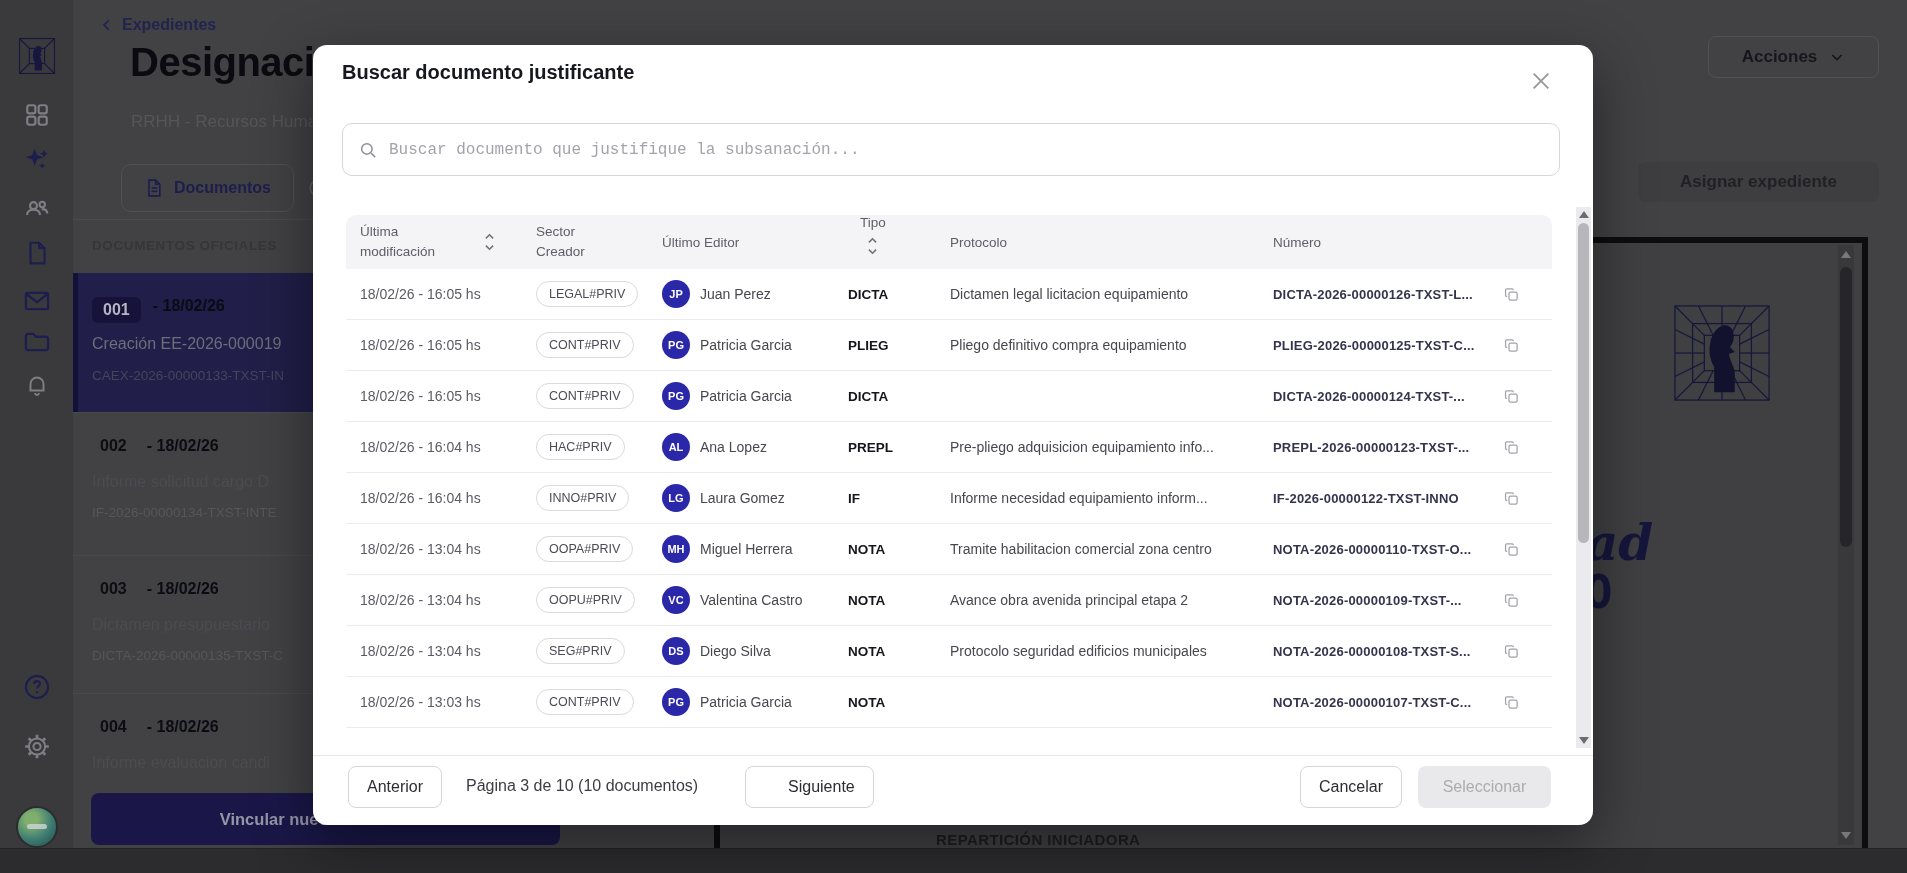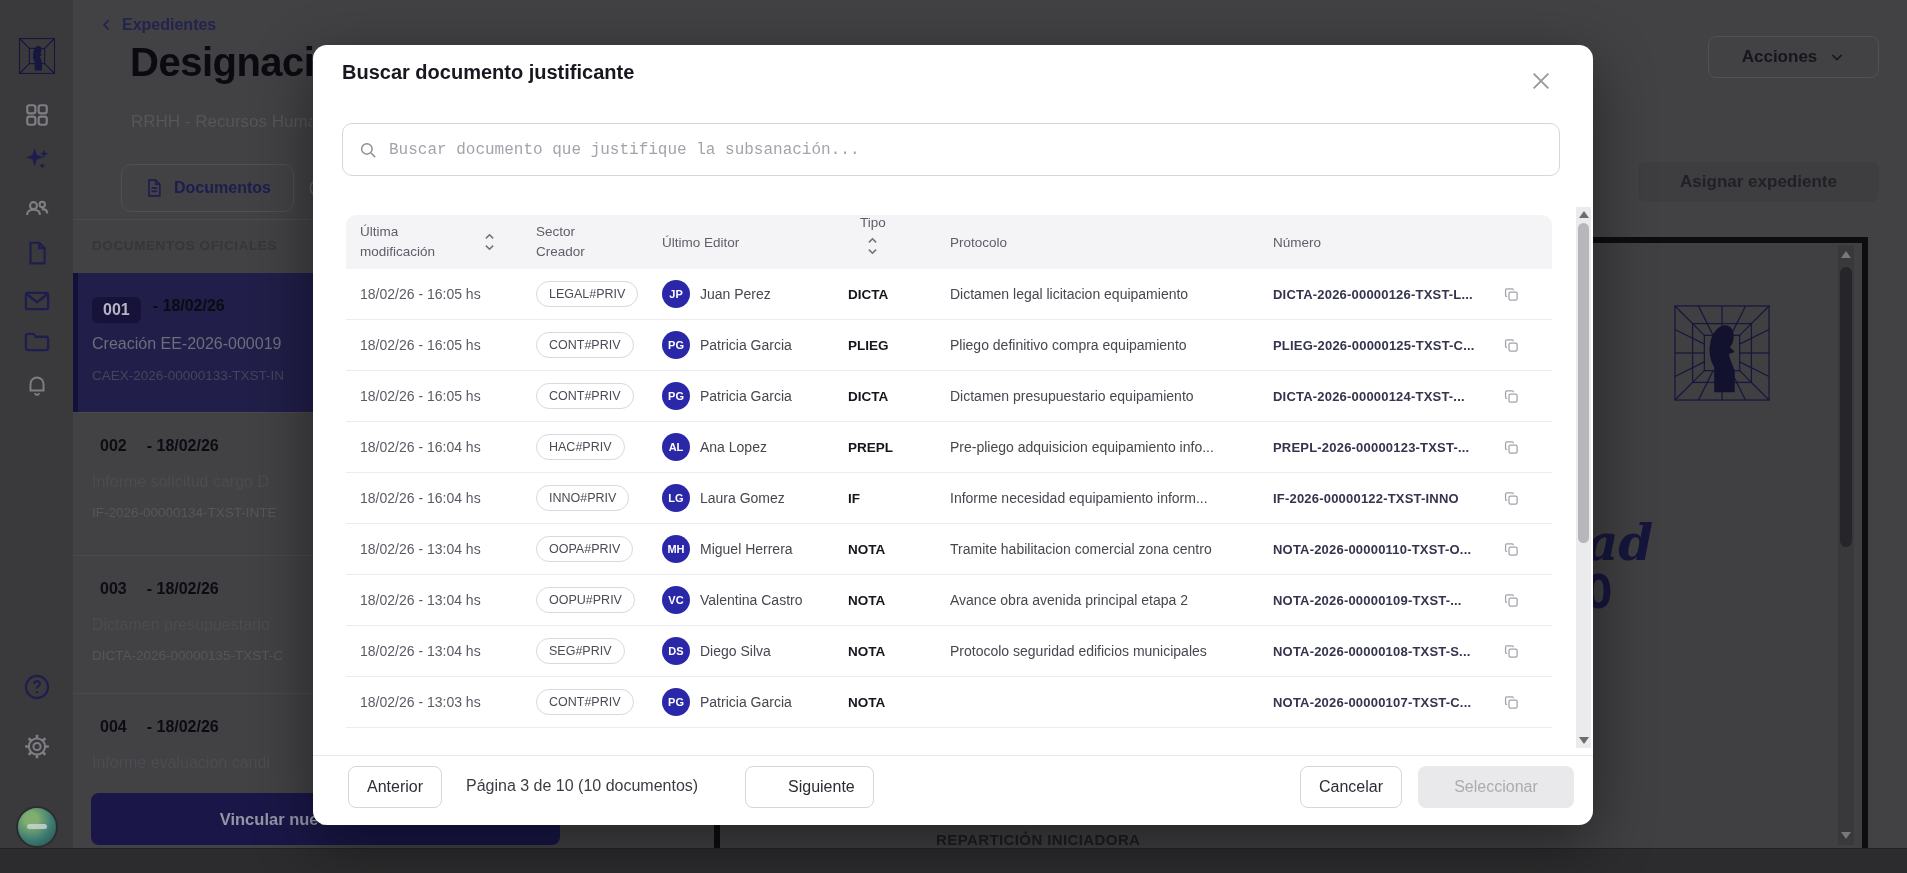--- a/index.html
+++ b/index.html
@@ -113,21 +113,21 @@
   .modal-vscroll .arr.up { border-bottom-color:#6b6b70; top:4px; left:2.5px; }
   .modal-vscroll .arr.down { border-top-color:#6b6b70; bottom:4px; left:2.5px; }
 
   .footer-div { position:absolute; left:0; top:710px; width:100%; height:1px; background:#e7e7ea; }
   .pg-btn { position:absolute; top:721px; height:42px; border:1.5px solid #d6d6da; border-radius:8px;
     background:#fff; font-size:16px; color:#2c2c34; font-family:inherit; padding:0 18px; cursor:pointer; }
   .btn-prev { left:35px; }
   .btn-next { left:432px;padding-left:42px; }
   .pg-info { position:absolute; left:153px; top:732px; font-size:16px; color:#3c3c44; }
   .btn-cancel { left:987px; }
-  .btn-select { position:absolute; left:1105px; top:721px; height:42px; width:156px; border:none; border-radius:8px;
+  .btn-select { position:absolute; left:1105px; top:721px; height:42px; width:133px; border:none; border-radius:8px;
     background:#e9e9eb; color:#ababb1; font-size:16px; font-family:inherit; padding:0 18px; }
 </style>
 </head>
 <body>
 
 <div class="stage">
 
   <aside class="sidebar">
     <span class="sb-icon" style="top:37px">
       <svg width="38" height="38" viewBox="0 0 100 100" fill="none" stroke="#16163f" stroke-width="3">
@@ -419,21 +419,20 @@
           <div class="trow">
             <div class="cell c-date">18/02/26 - 16:05 hs</div>
             <div class="cell c-sector">
               <div class="badge">CONT#PRIV</div>
             </div>
             <div class="cell c-editor">
               <div class="avatar">PG</div>
               <div class="ename">Patricia Garcia</div>
             </div>
             <div class="cell c-tipo">DICTA</div>
-            <div class="cell c-ref">Dictamen presupuestario equipamiento</div>
             <div class="cell c-num">DICTA-2026-00000124-TXST-...</div>
             <div class="cell c-copy">
               <svg width="15" height="15" viewBox="0 0 24 24" fill="none" stroke="currentColor" stroke-width="2">
                 <rect x="8" y="8" width="13" height="13" rx="2.5"></rect>
                 <path d="M5 15 H4.5 C3.1 15 2.5 14 2.5 13 V5 C2.5 3.9 3.4 3 4.5 3 H13 C14.1 3 15 3.6 15 5"></path>
               </svg>
             </div>
           </div>
           <div class="trow">
             <div class="cell c-date">18/02/26 - 16:04 hs</div>

